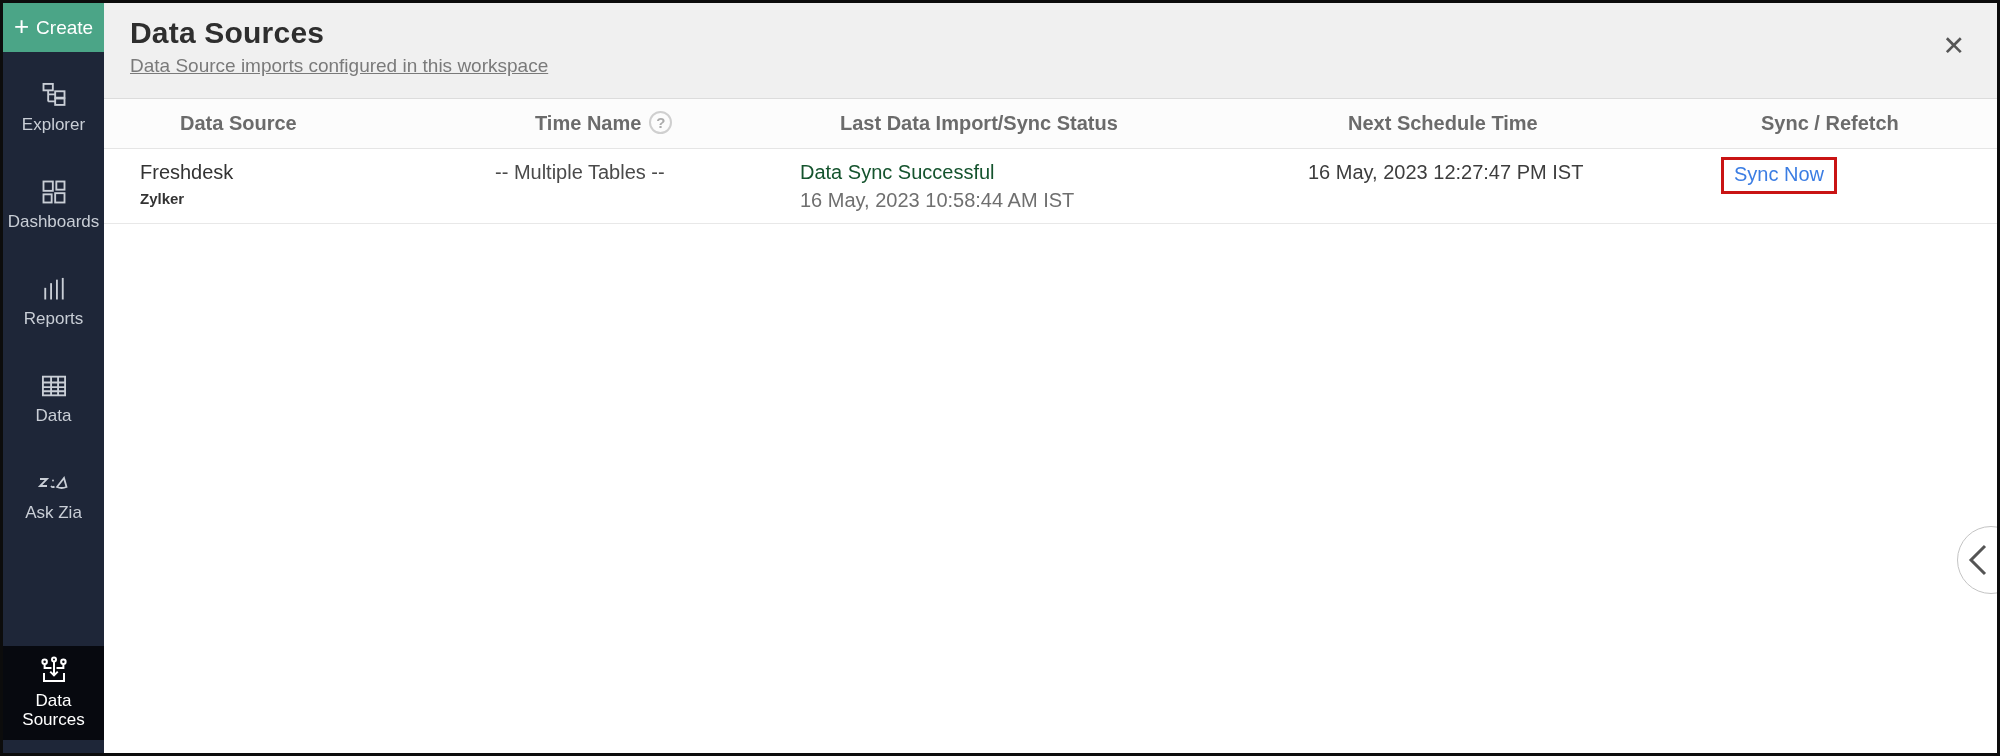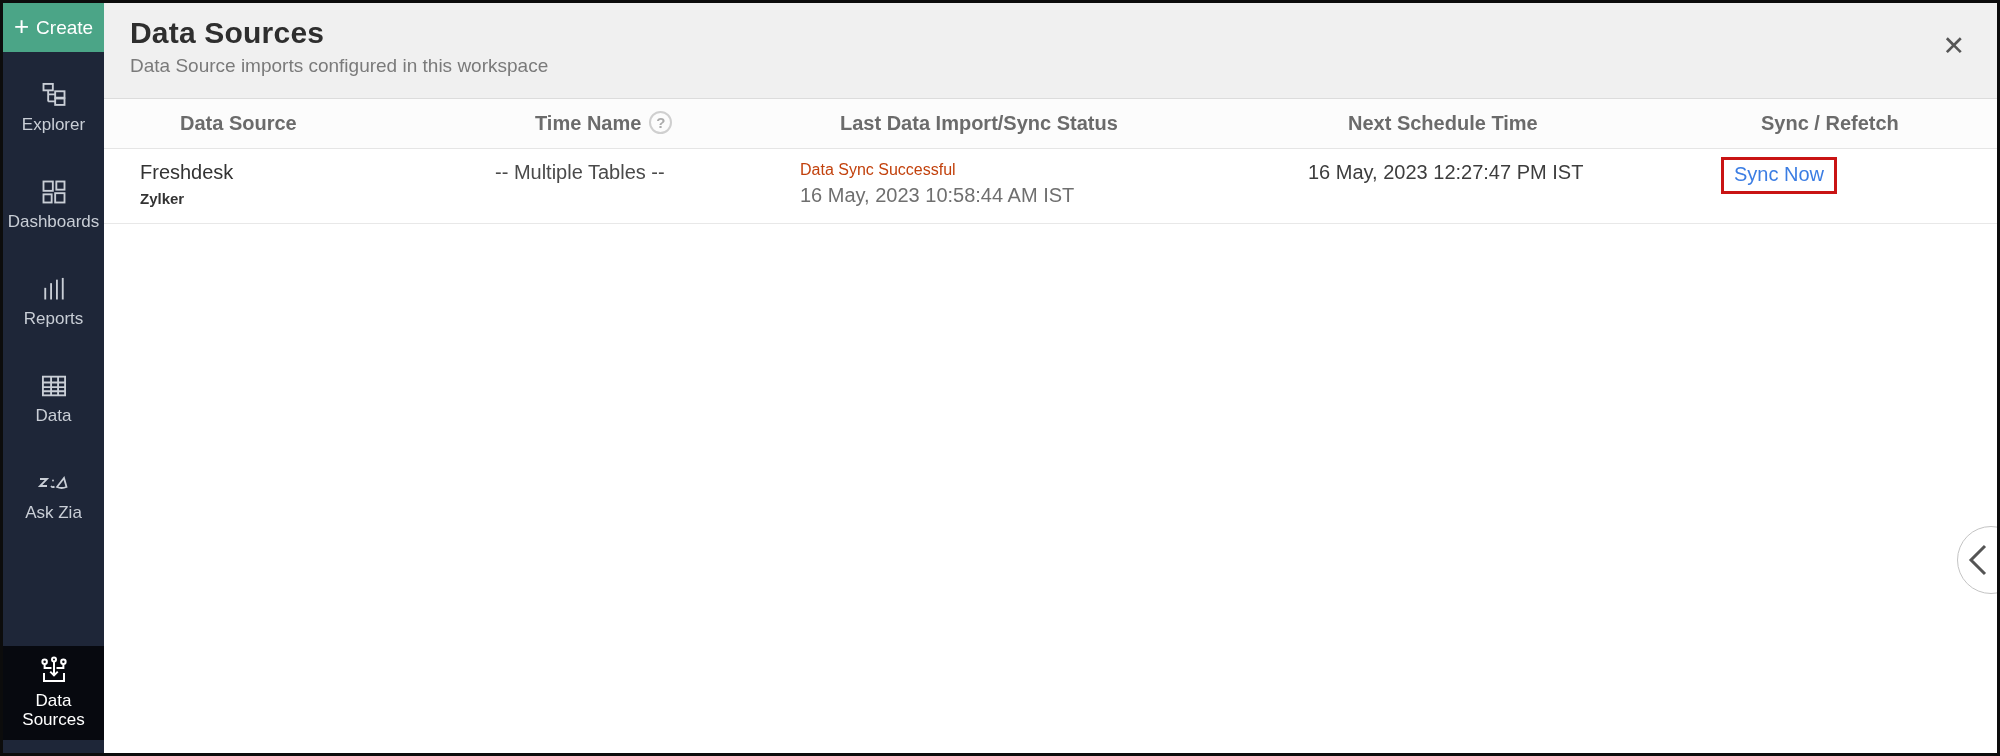--- a/index.html
+++ b/index.html
@@ -19,39 +19,39 @@
   .nav-item .icon { height:30px; display:flex; align-items:center; justify-content:center; }
   .nav-item .nav-label { font-size:17px; margin-top:5px; text-align:center; line-height:1.15; }
   .nav-item.active { background:#07090F; color:#fff; min-height:92px; margin-top:auto; margin-bottom:13px; padding:10px 4px; }
   .nav-item svg { stroke:#C9CED6; fill:none; stroke-width:1.6; }
   .nav-item.active svg { stroke:#fff; }
 
   
   .main { flex:1; position:relative; display:flex; flex-direction:column; background:#fff; }
   .panel-header { position:relative; height:96px; background:#F0F0F0; border-bottom:1px solid #DCDCDC; padding:13px 0 0 26px; flex-shrink:0; }
   .page-title { font-size:30px; font-weight:800; color:#2E2E2E; letter-spacing:0.2px; }
-  .page-subtitle { font-size:19px; color:#7A7A7A; margin-top:5px; }
+  .page-subtitle { font-size:19px; color:#7A7A7A; margin-top:5px;text-decoration:underline; }
   .add-btn { position:absolute; top:20px; right:90px; height:46px; padding:0 23px; background:#4AAC8A;
     color:#fff; border:none; border-radius:4px; font-family:inherit; font-size:19px; cursor:pointer; }
   .close-x { position:absolute; top:30px; right:32px; font-size:27px; color:#565656; cursor:pointer; line-height:1; }
 
   
   .ds-table { width:100%; }
   .grid-row { display:grid; grid-template-columns:391px 305px 508px 413px auto; align-items:start; }
   .thead { height:50px; background:#FCFCFC; border-bottom:1px solid #E5E5E5; }
   .thead .cell { font-size:20px; font-weight:700; color:#6B6B6B; padding-top:13px; display:flex; align-items:center; gap:8px;margin-left:40px; }
   .cell.first { padding-left:36px; }
   .help-circle { width:23px; height:23px; border:2px solid #CFCFCF; border-radius:50%; color:#ABABAB;
     font-size:15px; font-weight:700; display:inline-flex; align-items:center; justify-content:center; cursor:pointer; margin-top:-2px; }
   .trow { height:75px; border-bottom:1px solid #E8E8E8; }
   .trow .cell { padding-top:12px; }
   .src-name { font-size:20px; color:#333; }
   .src-workspace { font-size:15px; font-weight:700; color:#333; margin-top:6px; }
   .tbl-name { font-size:20px; color:#4A4A4A; }
-  .sync-status { font-size:16px; color:#c2410c; }
+  .sync-status { font-size:20px; color:#14532d; }
   .sync-time { font-size:20px; color:#6F6F6F; margin-top:5px; }
   .next-time { font-size:20px; color:#3D3D3D; }
   .sync-highlight { display:inline-block; border:3px solid #C91414; padding:3px 10px 5px 10px; margin-top:-4px; }
   .sync-link { font-size:20px; color:#3B7DE3; text-decoration:none; cursor:pointer; }
 
   
   .edge-toggle { position:absolute; top:523px; right:-28px; width:68px; height:68px; border-radius:50%;
     background:#fff; border:1px solid #C4C4C4; display:flex; align-items:center; justify-content:center; cursor:pointer; }
   .edge-toggle svg { margin-left:-26px; }
 </style>

